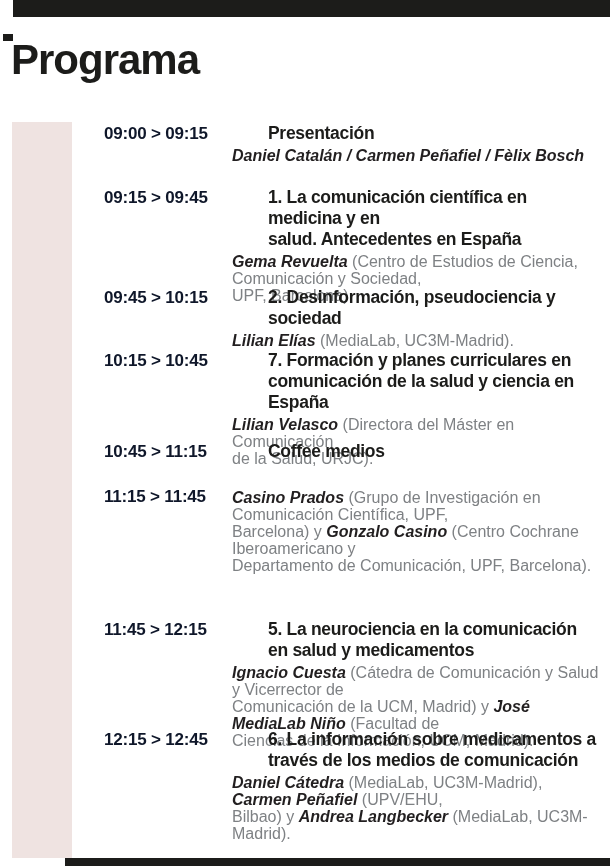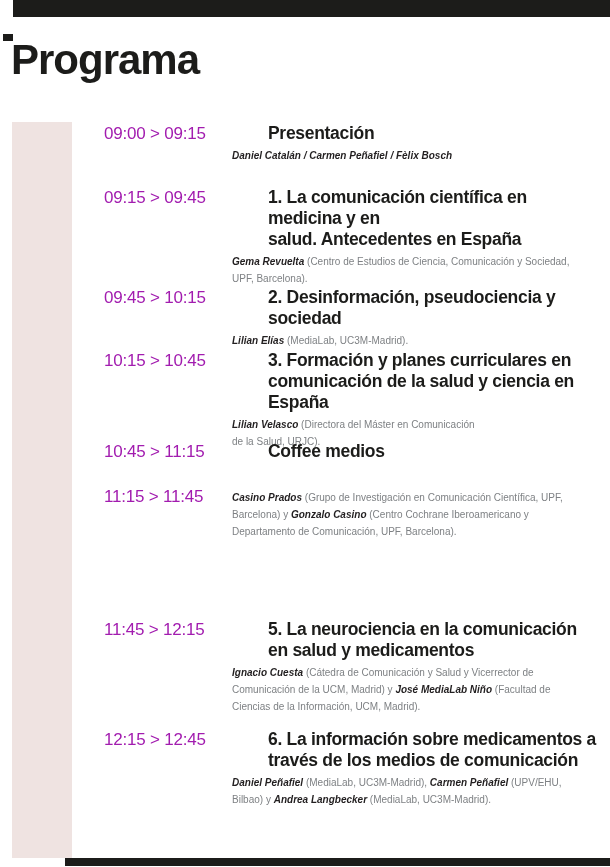--- a/index.html
+++ b/index.html
@@ -30,33 +30,33 @@
   }
   .accent-bar {
     position: absolute; left: 12px; top: 122px; width: 60px; height: 736px;
     background: #efe3e1;
   }
   .session {
     position: absolute; left: 0; width: 610px;
   }
   .session .time {
     position: absolute; left: 104px; top: 0; width: 126px;
-    font-size: 17px; line-height: 21px; font-weight: 400; color: #a21caf;
+    font-size: 17px; line-height: 21px; font-weight: 700; color: #0f172a;
     letter-spacing: -0.2px; white-space: nowrap;
   }
   .session .content {
     position: absolute; left: 232px; top: 0; width: 372px;
   }
   .session .title {
     font-size: 17.5px; line-height: 21px; font-weight: 700;
     letter-spacing: -0.3px; color: #1c1c1a; white-space: pre-line; margin-left: 36px;
   }
   .session .speakers {
     margin-top: 3px;
-    font-size: 10px; line-height: 17px; color: #7e8184;
+    font-size: 16px; line-height: 17px; color: #7e8184;
     white-space: pre-line;
   }
   .session .speakers:empty { display: none; }
   .seg-name { font-weight: 700; font-style: italic; color: #221f20; }
   .seg-affil { font-weight: 400; font-style: normal; color: #7e8184; }
 </style>
 </head>
 <body>
 
 <div class="top-bar"></div>
@@ -86,21 +86,21 @@
   <div class="time">09:45 &gt; 10:15</div>
   <div class="content">
     <div class="title">2. Desinformación, pseudociencia y sociedad</div>
     <div class="speakers"><span class="seg-name">Lilian Elías </span><span class="seg-affil">(MediaLab, UC3M-Madrid).</span></div>
   </div>
 </div>
 
 <div class="session" style="top:350px">
   <div class="time">10:15 &gt; 10:45</div>
   <div class="content">
-    <div class="title">3. Formación y planes curriculares en
+    <div class="title">7. Formación y planes curriculares en
 comunicación de la salud y ciencia en España</div>
     <div class="speakers"><span class="seg-name">Lilian Velasco </span><span class="seg-affil">(Directora del Máster en Comunicación
 de la Salud, URJC).</span></div>
   </div>
 </div>
 
 <div class="session" style="top:441px">
   <div class="time">10:45 &gt; 11:15</div>
   <div class="content">
     <div class="title">Coffee medios</div>
@@ -126,18 +126,18 @@
 Comunicación de la UCM, Madrid) y </span><span class="seg-name">José MediaLab Niño </span><span class="seg-affil">(Facultad de
 Ciencias de la Información, UCM, Madrid).</span></div>
   </div>
 </div>
 
 <div class="session" style="top:729px">
   <div class="time">12:15 &gt; 12:45</div>
   <div class="content">
     <div class="title">6. La información sobre medicamentos a
 través de los medios de comunicación</div>
-    <div class="speakers"><span class="seg-name">Daniel Peñafiel </span><span class="seg-affil">(MediaLab, UC3M-Madrid), </span><span class="seg-name">Carmen Peñafiel </span><span class="seg-affil">(UPV/EHU,
+    <div class="speakers"><span class="seg-name">Daniel Cátedra </span><span class="seg-affil">(MediaLab, UC3M-Madrid), </span><span class="seg-name">Carmen Peñafiel </span><span class="seg-affil">(UPV/EHU,
 Bilbao) y </span><span class="seg-name">Andrea Langbecker </span><span class="seg-affil">(MediaLab, UC3M-Madrid).</span></div>
   </div>
 </div>
 
 <div class="bottom-bar"></div>
 
 </body></html>

